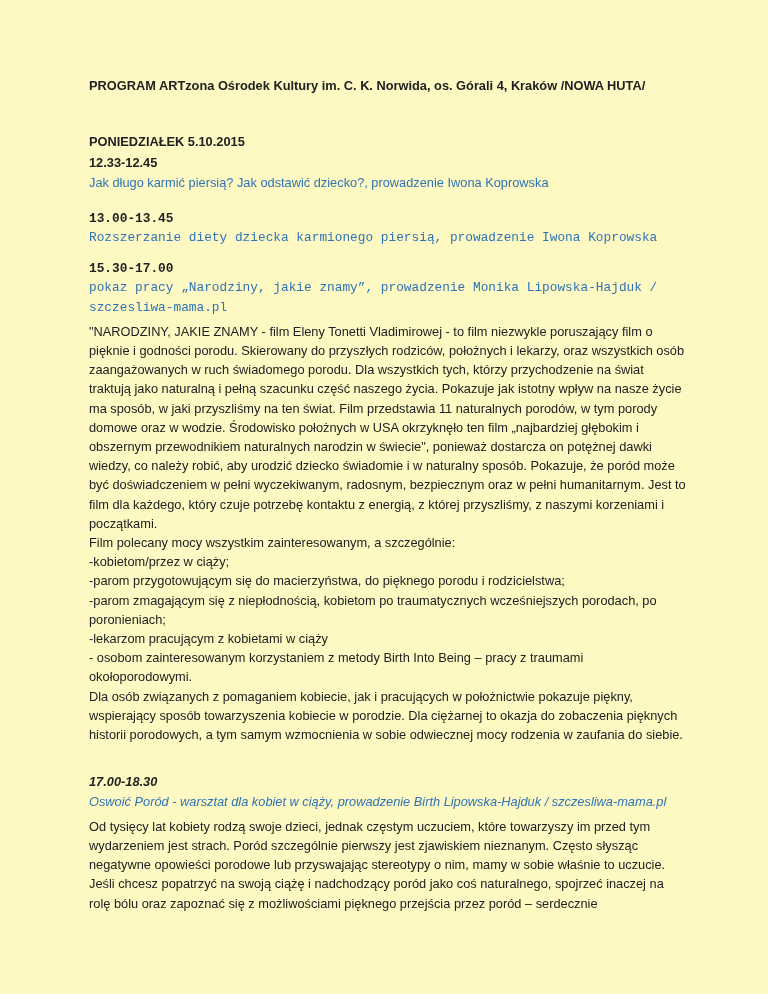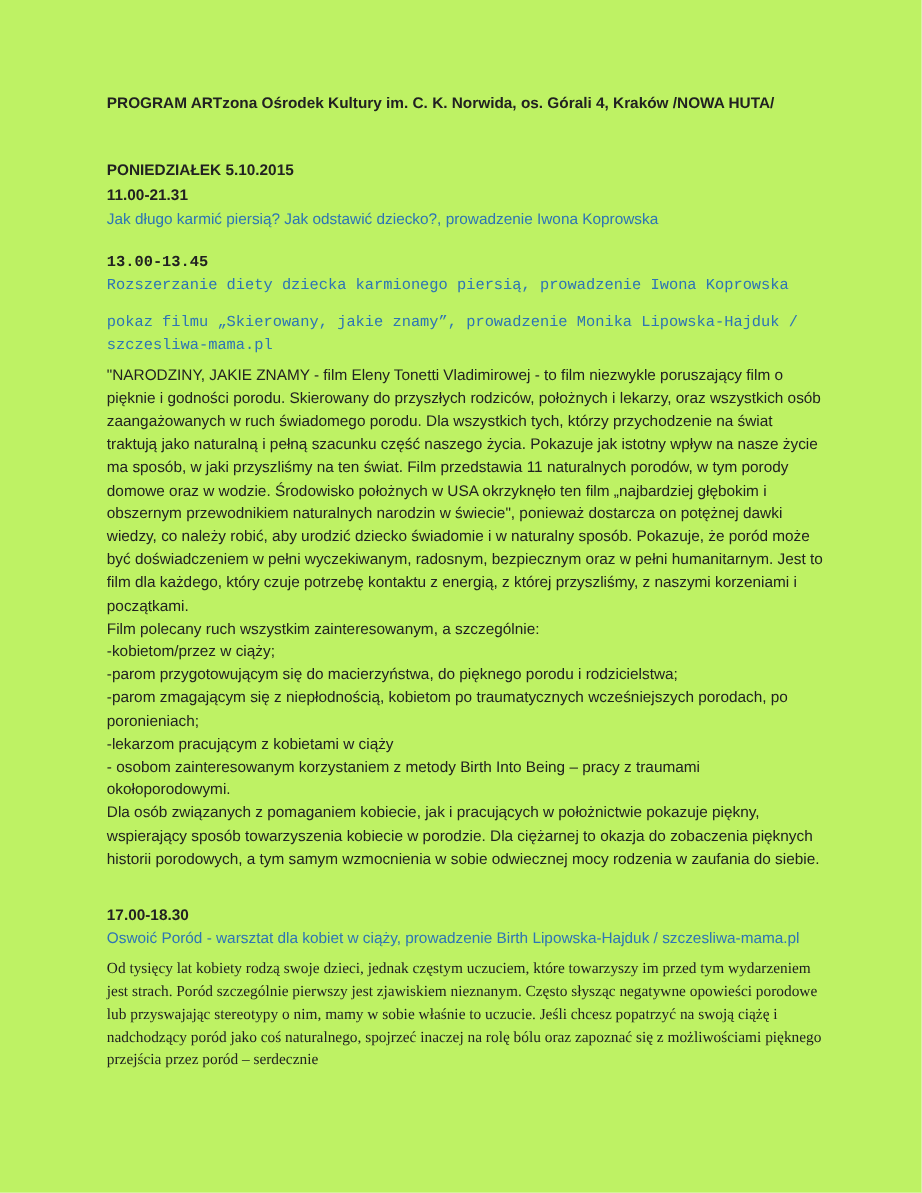--- a/index.html
+++ b/index.html
@@ -11,74 +11,75 @@
     overflow: hidden;
     font-family: "Liberation Sans", "DejaVu Sans", sans-serif;
     font-size: 12.8px;
     line-height: 19.2px;
     color: #212121;
     -webkit-font-smoothing: antialiased;
   }
   .page {
     width: 768px;
     height: 994px;
-    background: #bef264;
+    background: #fef9c3;
     padding: 76px 82px 40px 89px;
   }
   .doc-title {
     font-weight: bold;
     white-space: nowrap;
     margin-bottom: 37px;
   }
   .day-heading {
     font-weight: bold;
     margin-bottom: 2px;
   }
   .event { margin-bottom: 17px; }
   .event.tight { margin-bottom: 5px; font-family: Liberation Mono, monospace; }
   .event-time { font-weight: bold; }
   .event-title { color: #2E74B5; }
   .film-description { margin-bottom: 12px; }
   .event.pre-para { margin-bottom: 6px; }
-  .workshop-description { margin-bottom: 1px; font-family: Liberation Serif, serif; }
+  .workshop-description { margin-bottom: 1px; }
 </style>
 </head>
 <body>
 
 <div class="page">
 
   <p class="doc-title">PROGRAM ARTzona Ośrodek Kultury im. C. K. Norwida, os. Górali 4, Kraków /NOWA HUTA/</p>
 
   <p class="day-heading">PONIEDZIAŁEK 5.10.2015</p>
 
   <div class="event">
-    <p class="event-time">11.00-21.31</p>
+    <p class="event-time">12.33-12.45</p>
     <p class="event-title">Jak długo karmić piersią? Jak odstawić dziecko?, prowadzenie Iwona Koprowska</p>
   </div>
 
   <div class="event tight">
     <p class="event-time">13.00-13.45</p>
     <p class="event-title">Rozszerzanie diety dziecka karmionego piersią, prowadzenie Iwona Koprowska</p>
   </div>
 
   <div class="event tight" style="margin-top:12px; margin-bottom:5px;">
-    <p class="event-title">pokaz filmu „Skierowany, jakie znamy”, prowadzenie Monika Lipowska-Hajduk / szczesliwa-mama.pl</p>
+    <p class="event-time">15.30-17.00</p>
+    <p class="event-title">pokaz pracy „Narodziny, jakie znamy”, prowadzenie Monika Lipowska-Hajduk / szczesliwa-mama.pl</p>
   </div>
 
   <div class="film-description">
     <div>"NARODZINY, JAKIE ZNAMY -  film Eleny Tonetti Vladimirowej - to film niezwykle poruszający film o pięknie i godności porodu. Skierowany do przyszłych rodziców, położnych i lekarzy, oraz wszystkich osób zaangażowanych w ruch świadomego porodu. Dla wszystkich tych, którzy przychodzenie na świat traktują jako naturalną i pełną szacunku część naszego życia. Pokazuje jak istotny wpływ na nasze życie ma sposób,  w jaki przyszliśmy na ten świat. Film przedstawia 11 naturalnych porodów, w tym porody domowe oraz w wodzie. Środowisko położnych w USA okrzyknęło ten film „najbardziej głębokim i obszernym przewodnikiem naturalnych narodzin w świecie", ponieważ dostarcza on potężnej dawki wiedzy, co należy robić, aby urodzić dziecko świadomie i w naturalny sposób. Pokazuje, że poród może być doświadczeniem w pełni wyczekiwanym, radosnym, bezpiecznym oraz w pełni humanitarnym. Jest to film dla każdego, który czuje potrzebę kontaktu z energią, z której przyszliśmy, z naszymi korzeniami i początkami.</div>
-    <div>Film polecany ruch wszystkim zainteresowanym, a szczególnie:</div>
+    <div>Film polecany mocy wszystkim zainteresowanym, a szczególnie:</div>
     <div>-kobietom/przez w ciąży;</div>
     <div>-parom przygotowującym się do macierzyństwa, do pięknego porodu i rodzicielstwa;</div>
     <div>-parom zmagającym się z niepłodnością, kobietom po traumatycznych wcześniejszych porodach, po poronieniach;</div>
     <div>-lekarzom pracującym z kobietami w ciąży</div>
     <div>- osobom zainteresowanym korzystaniem z metody Birth Into Being – pracy z traumami okołoporodowymi.</div>
     <div>Dla osób związanych z pomaganiem kobiecie, jak i pracujących w położnictwie pokazuje piękny, wspierający sposób towarzyszenia kobiecie w porodzie. Dla ciężarnej to okazja do zobaczenia pięknych historii porodowych, a tym samym wzmocnienia w sobie odwiecznej mocy rodzenia w zaufania do siebie.</div>
   </div>
 
-  <div class="event pre-para" style="margin-top:28px;">
+  <div class="event pre-para" style="margin-top:28px;font-style:italic;">
     <p class="event-time">17.00-18.30</p>
     <p class="event-title">Oswoić Poród - warsztat dla kobiet w ciąży, prowadzenie Birth Lipowska-Hajduk / szczesliwa-mama.pl</p>
   </div>
 
   <p class="workshop-description">Od tysięcy lat kobiety rodzą swoje dzieci, jednak częstym uczuciem, które towarzyszy im przed tym wydarzeniem jest strach. Poród szczególnie pierwszy jest zjawiskiem nieznanym. Często słysząc negatywne opowieści porodowe lub przyswajając stereotypy o nim, mamy w sobie właśnie to uczucie. Jeśli chcesz popatrzyć na swoją ciążę i nadchodzący poród jako coś naturalnego, spojrzeć inaczej na rolę bólu oraz zapoznać się z możliwościami pięknego przejścia przez poród – serdecznie</p>
 
 </div>
 
 </body></html>

